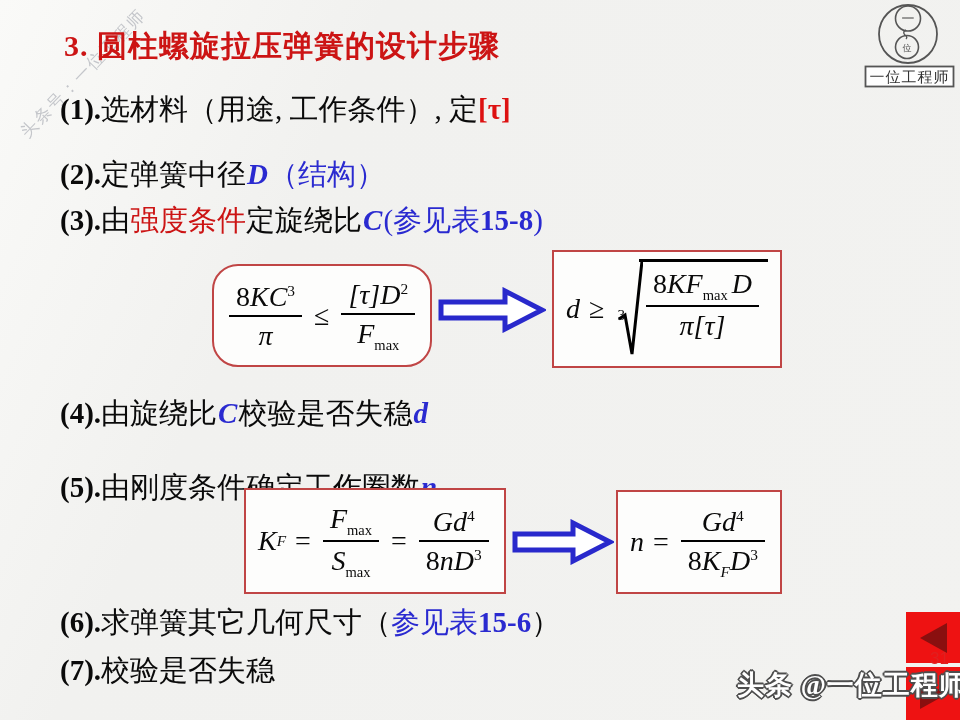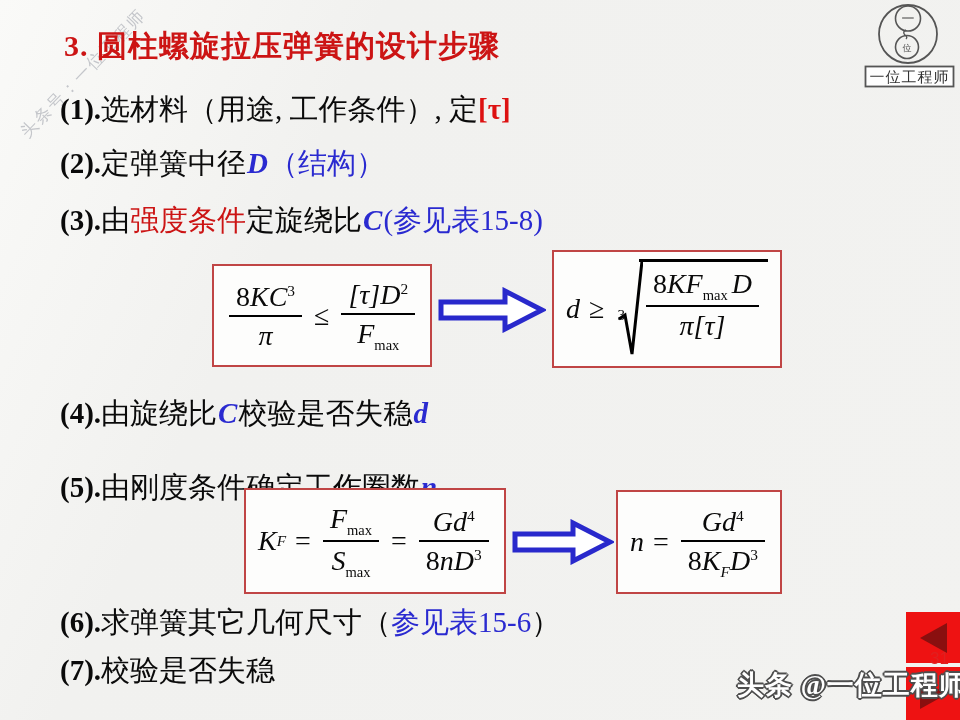--- a/index.html
+++ b/index.html
@@ -18,31 +18,31 @@
   
   .title {
     position:absolute; left:64px; top:26px; font-size:30px; font-weight:bold;
     color:#cc1414; letter-spacing:1px; white-space:nowrap;
   }
   .step { position:absolute; left:60px; font-size:29px; white-space:nowrap; }
   .step .no { font-weight:bold; }
   .red   { color:#cc1414; }
   .red-b { color:#dd1111; font-weight:bold; }
   .blue  { color:#2a2ad0; }
-  .blue-b{ color:#2a2ad0; font-weight:normal;margin-top:31px; }
+  .blue-b{ color:#2a2ad0; font-weight:bold;margin-top:31px; }
   .var   { color:#2a2ad0; font-style:italic; font-weight:bold; padding:0 1px; }
-  .s1{top:90px} .s2{top:144px} .s3{top:201px}
+  .s1{top:90px} .s2{top:155px} .s3{top:201px}
   .s4{top:394px} .s5{top:468px} .s6{top:603px} .s7{top:651px}
   
   .fbox {
     position:absolute; background:#fdfdfc; border:2px solid #c04545;
     display:flex; align-items:center; justify-content:center;
     font-size:28px; padding:0 12px; box-sizing:border-box;
   }
-  .fbox1 { left:212px; top:264px; height:103px; }
+  .fbox1 { left:212px; top:264px; height:103px;border-radius:26px; }
   .fbox2 { left:552px; top:250px; height:118px; }
   .fbox3 { left:244px; top:488px; height:106px; }
   .fbox4 { left:616px; top:490px; height:104px; }
   .mi { font-style:italic; }
   .rm { font-style:normal; }
   .rel { font-style:normal; margin:0 9px; }
   sup.ms { font-size:0.55em; font-style:normal; }
   sub.ms { font-size:0.52em; font-style:normal; }
   sub.msi { font-size:0.55em; font-style:italic; }
   .frac { display:inline-block; vertical-align:middle; text-align:center; margin:0 3px; }

